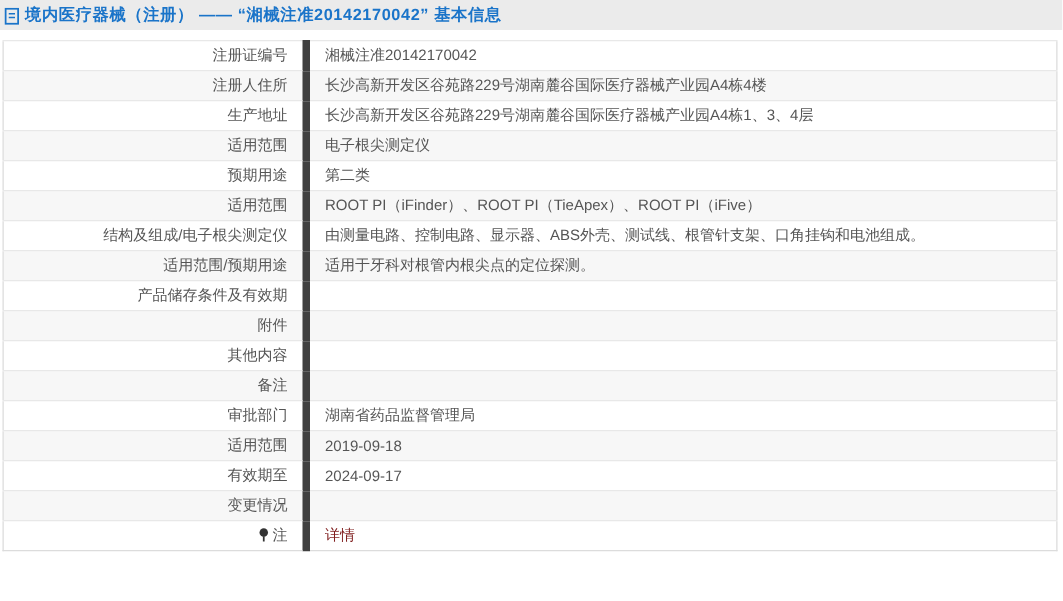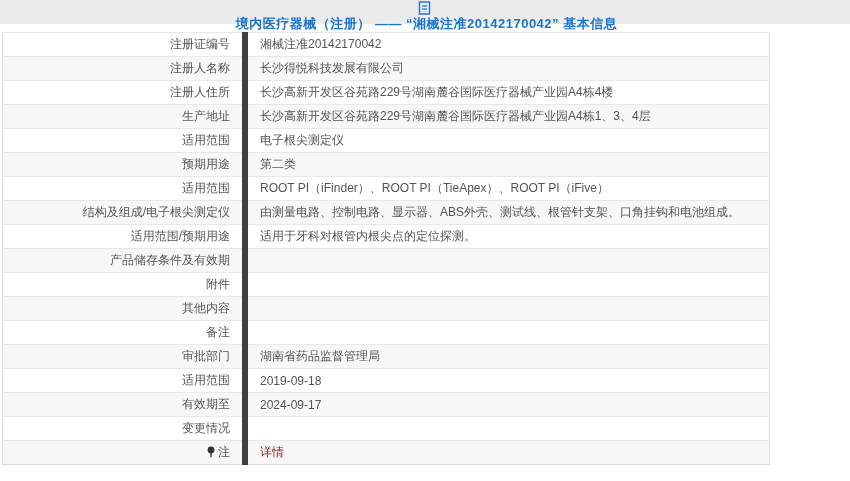--- a/index.html
+++ b/index.html
@@ -11,35 +11,34 @@
   }
   .page { width: 850px; height: 481px; overflow: hidden; }
 
   
   .header-bar {
     height: 24px;
     background: #ebebeb;
     display: flex;
     align-items: center;
     padding-left: 3px;
-    flex-direction: column;
   }
   .doc-icon { display: inline-flex; margin-right: 4px; margin-top: 1px; }
   .page-title {
     color: #1a74c9;
     font-size: 13px;
     font-weight: bold;
     letter-spacing: 0.5px;
     white-space: nowrap;
   }
 
   
   table.info-table {
     border-collapse: collapse;
-    width: 768px;
+    width: 844px;
     margin: 8px 19px 0 2px;
     border: 1px solid #dcdcdc;
     table-layout: fixed;
   }
   table.info-table tr { background: #ffffff; }
   table.info-table tr:nth-child(even) { background: #f7f7f7; }
   table.info-table td {
     border-top: 1px solid #e8e8e8;
     font-size: 12px;
     color: #555555;
@@ -81,24 +80,20 @@
       </svg>
     </span>
     <span class="page-title">境内医疗器械（注册） —— “湘械注准20142170042” 基本信息</span>
   </div>
 
   <table class="info-table">
     <tbody>
       <tr>
         <td class="cell-label">注册证编号</td>
         <td class="cell-value">湘械注准20142170042</td>
-      </tr>
-      <tr>
-        <td class="cell-label">注册人名称</td>
-        <td class="cell-value">长沙得悦科技发展有限公司</td>
       </tr>
       <tr>
         <td class="cell-label">注册人住所</td>
         <td class="cell-value">长沙高新开发区谷苑路229号湖南麓谷国际医疗器械产业园A4栋4楼</td>
       </tr>
       <tr>
         <td class="cell-label">生产地址</td>
         <td class="cell-value">长沙高新开发区谷苑路229号湖南麓谷国际医疗器械产业园A4栋1、3、4层</td>
       </tr>
       <tr>

